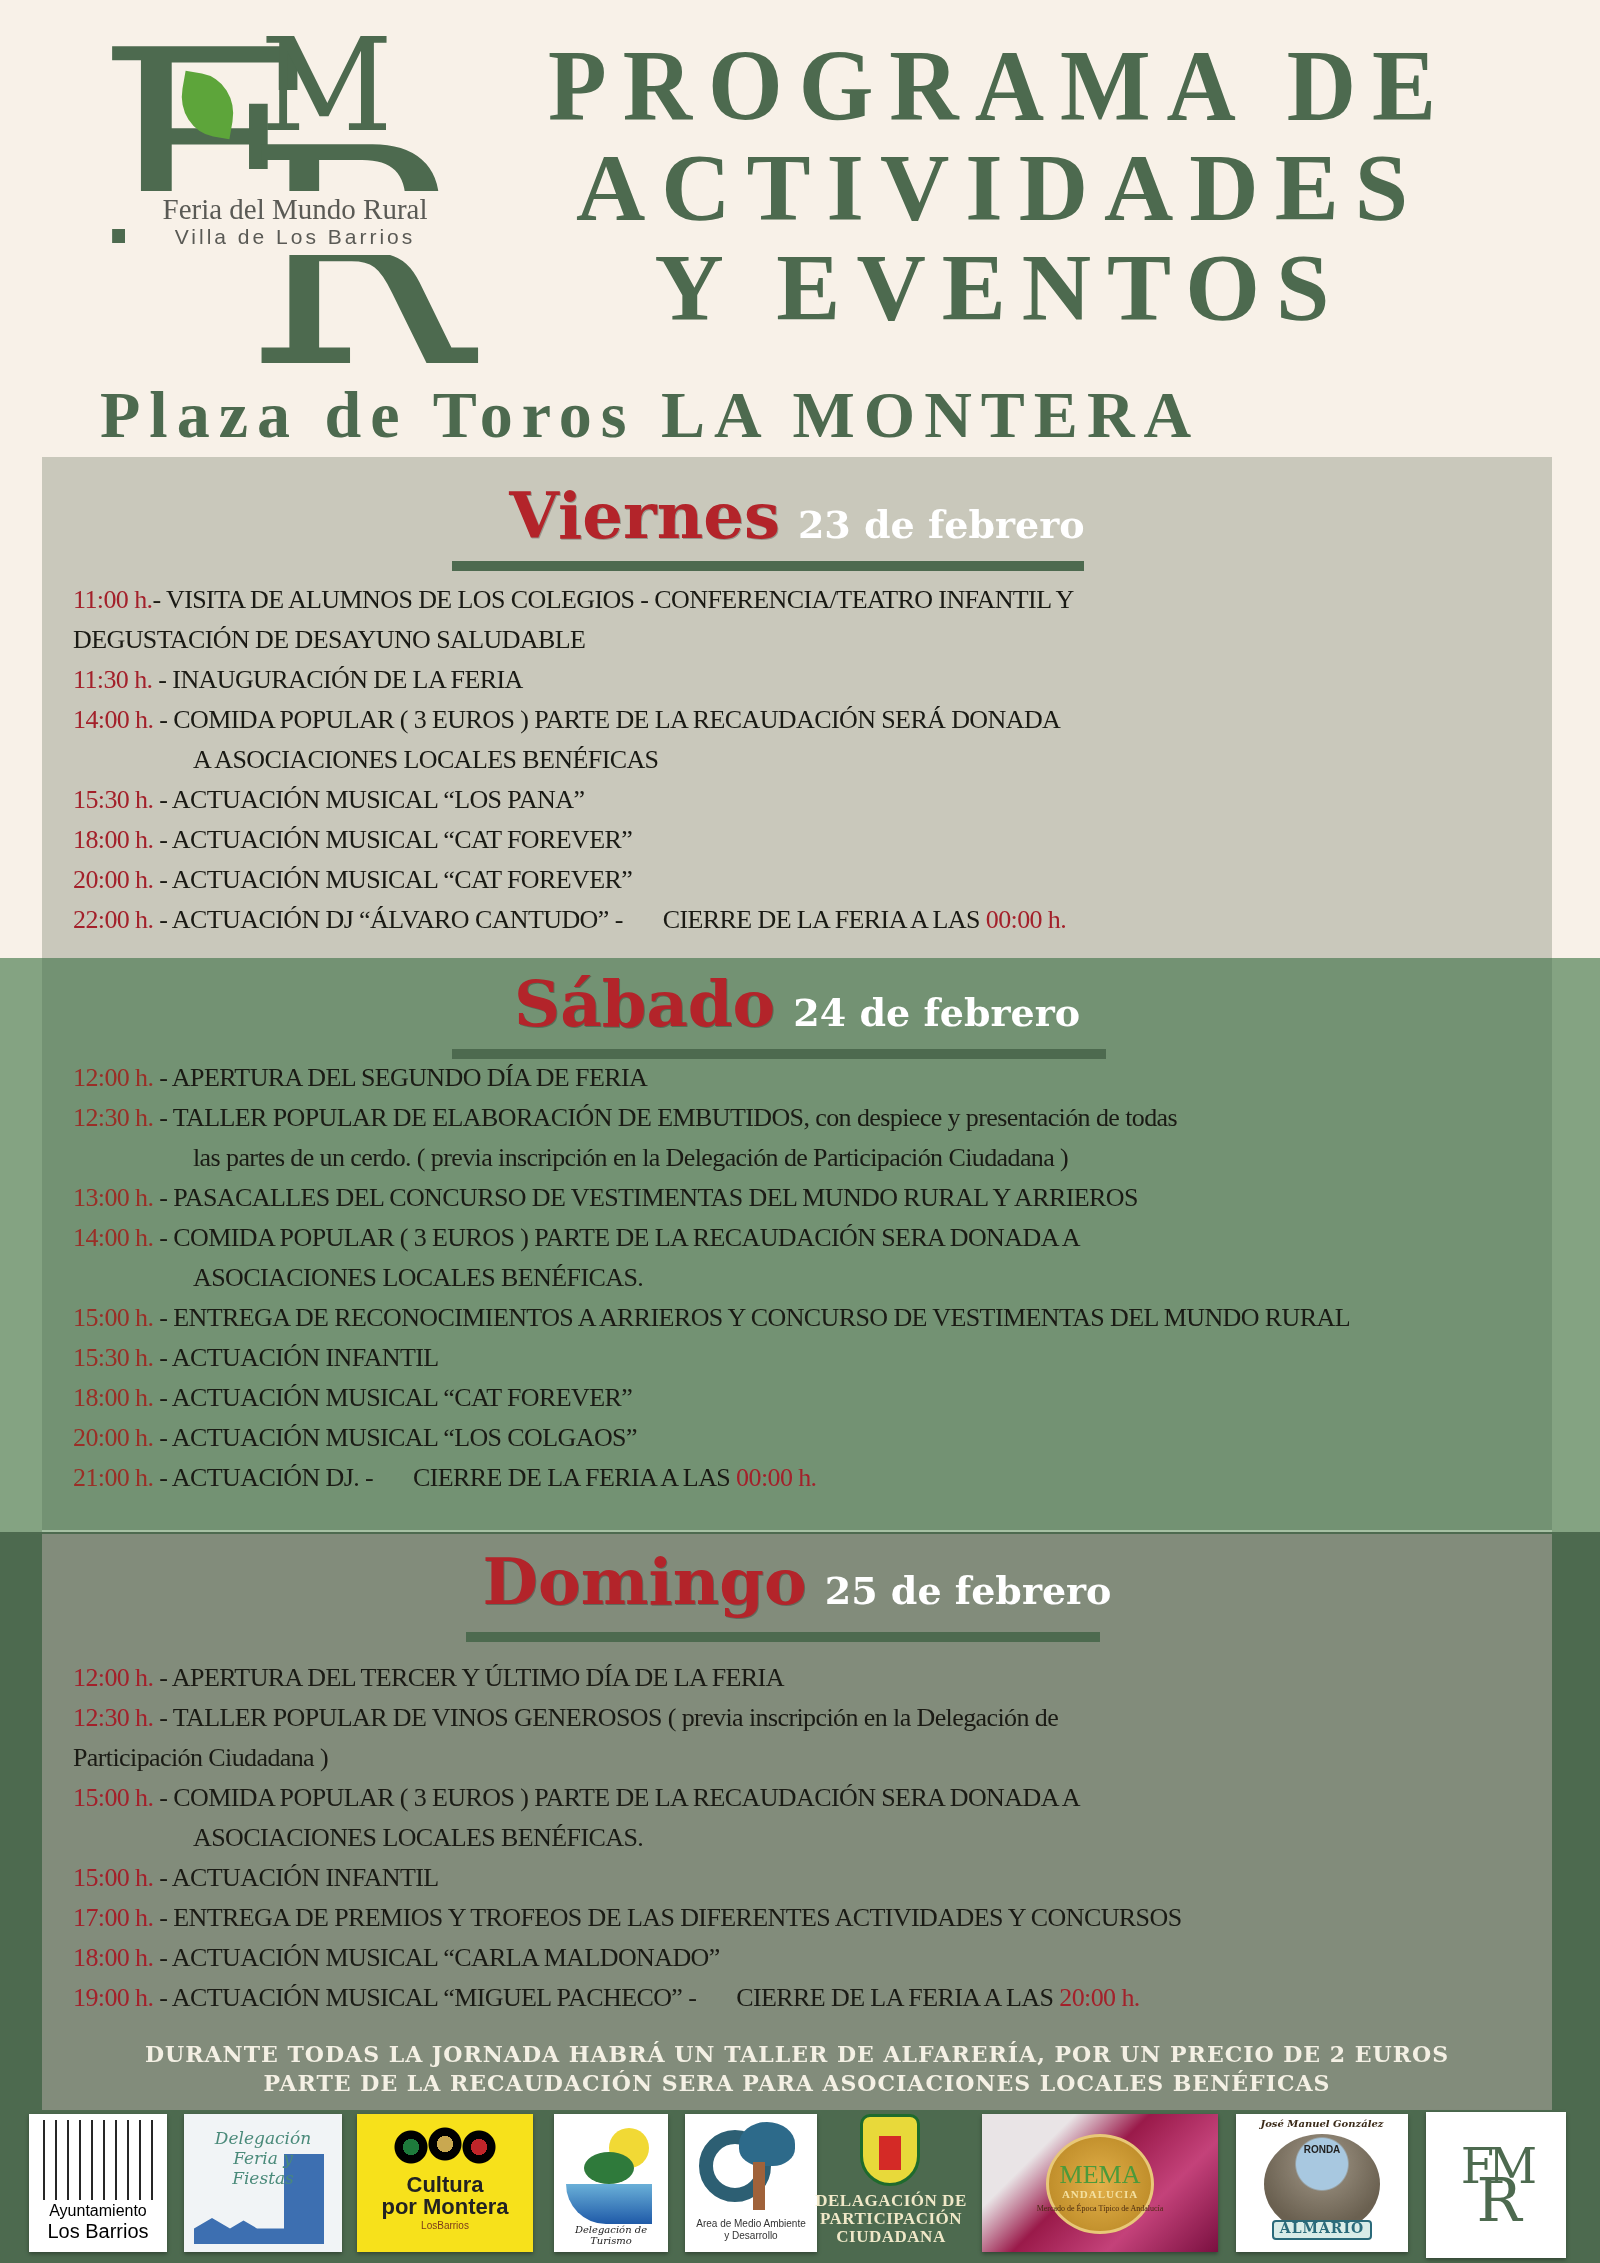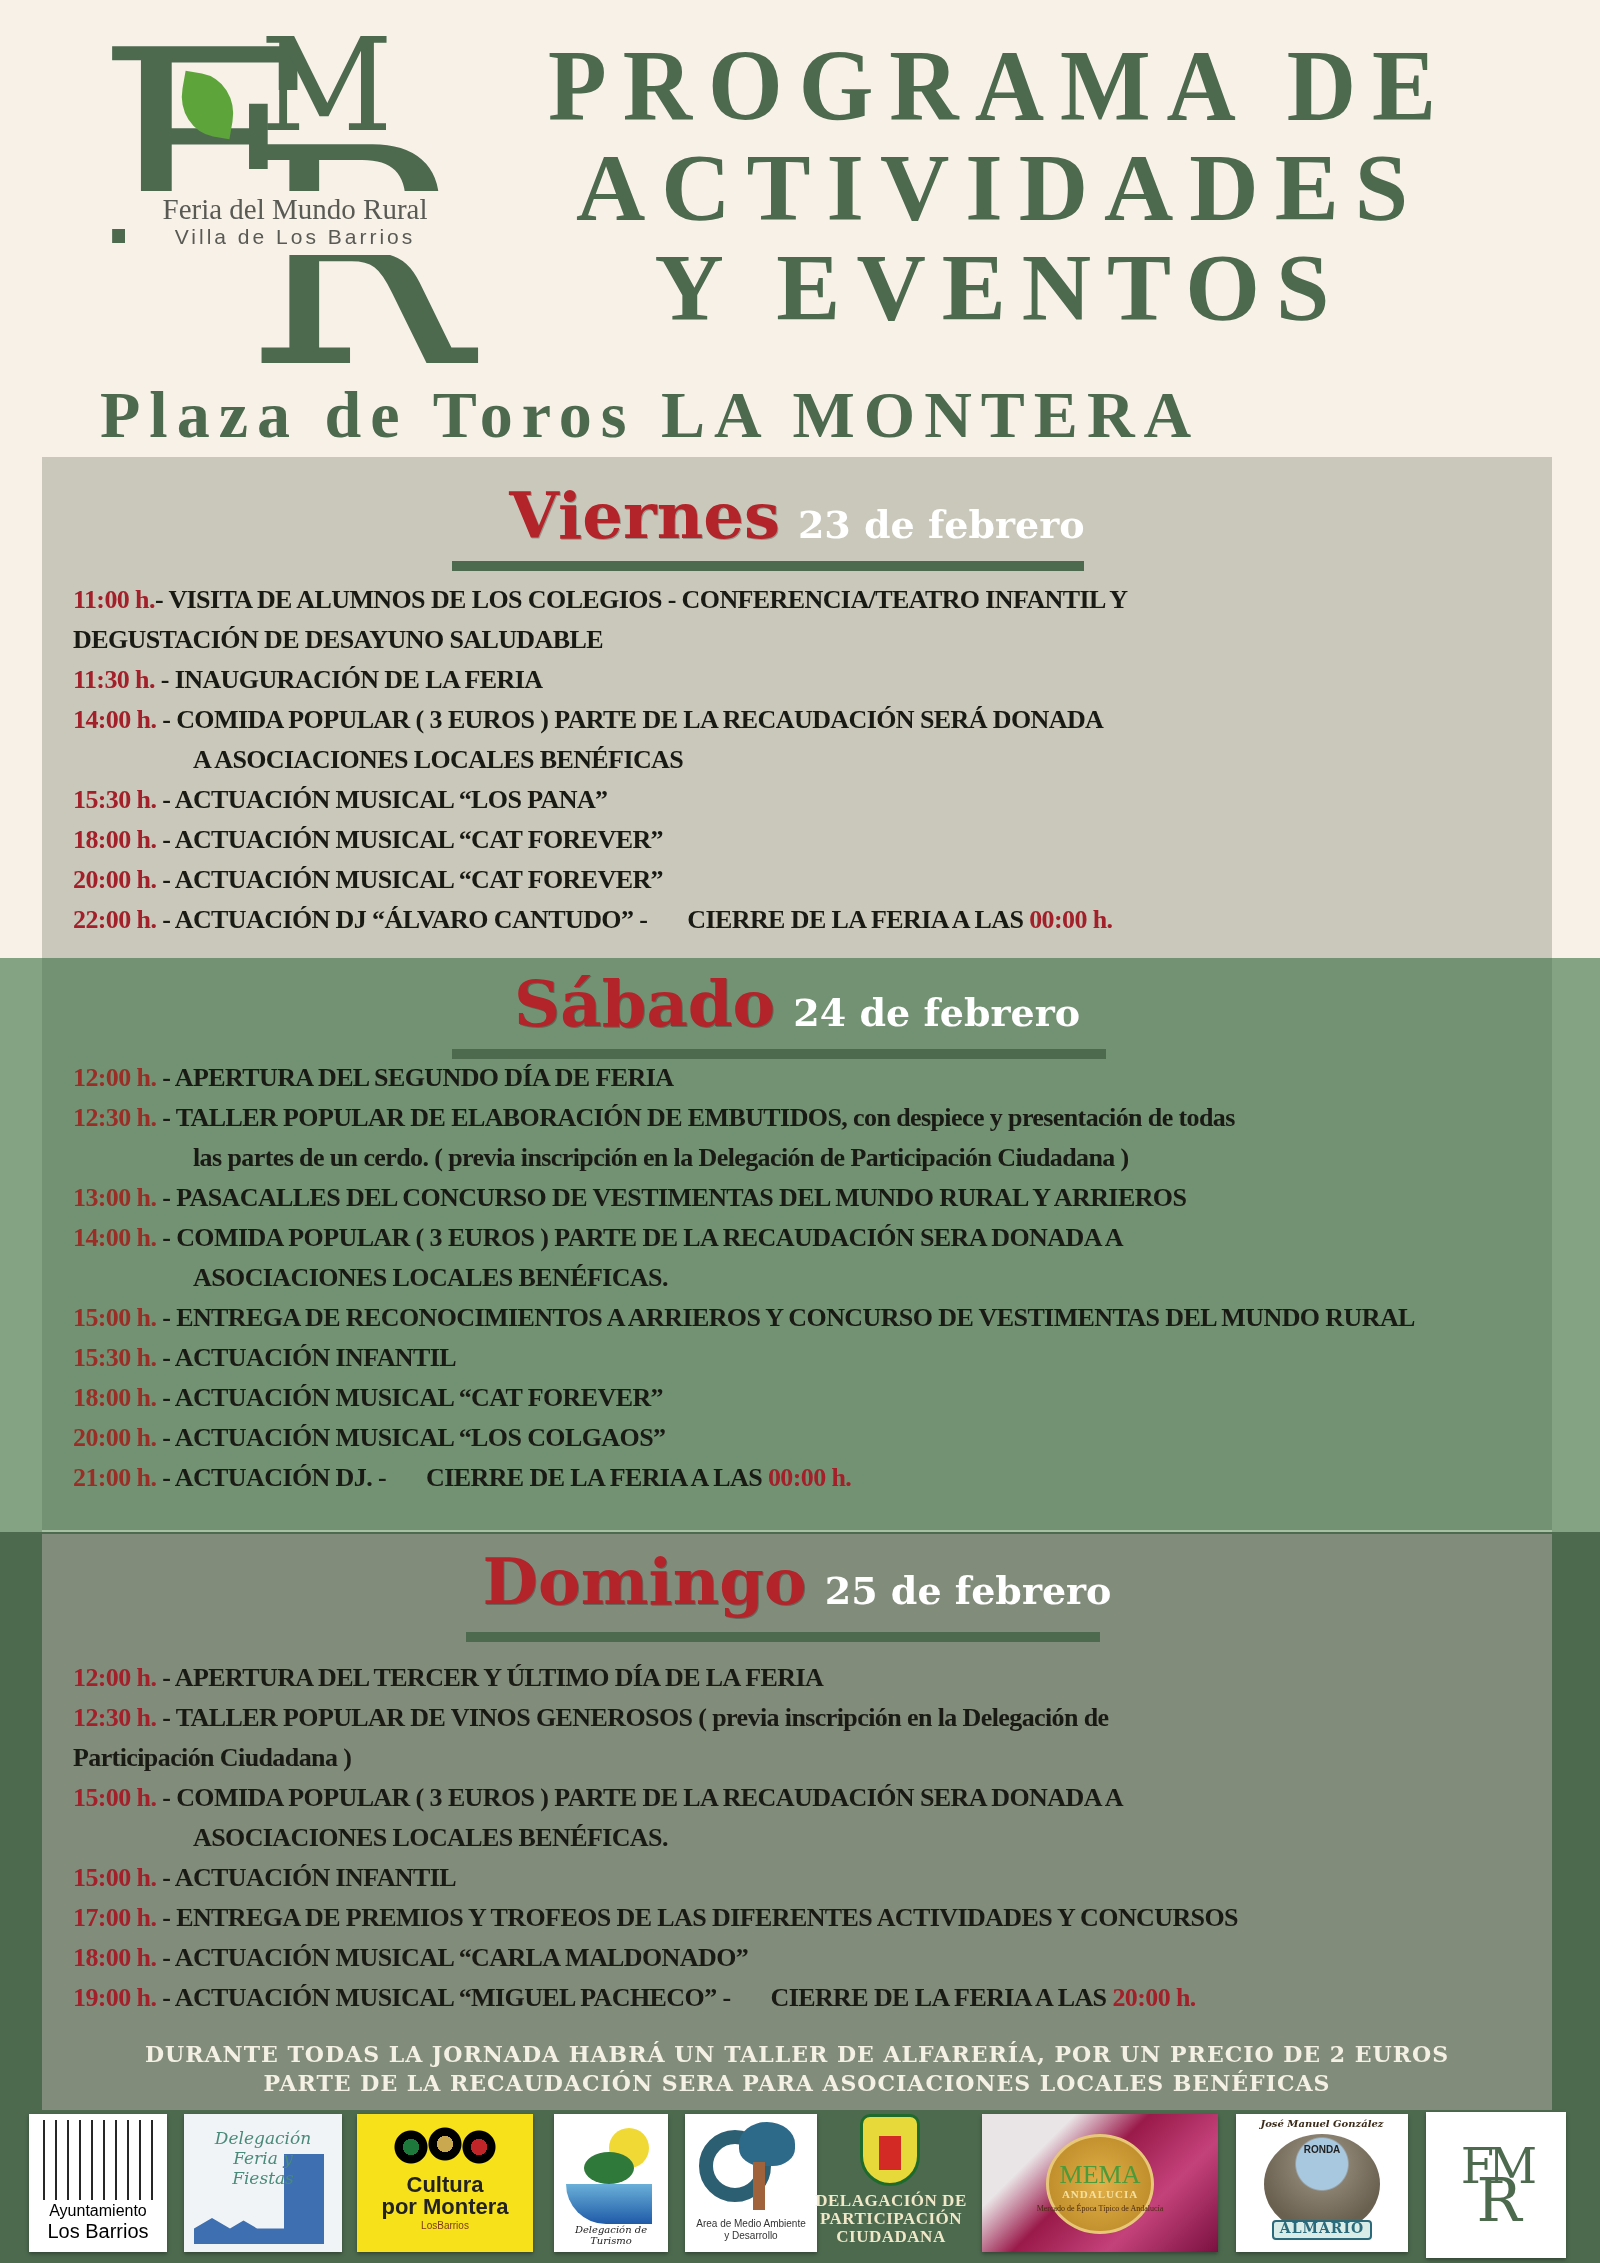--- a/index.html
+++ b/index.html
@@ -45,21 +45,21 @@
   }
 
   
   .day-head { position: absolute; left: 42px; width: 1510px; text-align: center; }
   .day-name { font-family: "DejaVu Serif", serif; font-weight: bold; color: #b3242a; font-size: 64px; vertical-align: baseline; text-shadow: 1px 1px 0 rgba(0,0,0,0.25); }
   .day-date { font-family: "DejaVu Serif", serif; font-weight: bold; color: #ffffff; font-size: 38px; margin-left: 18px; vertical-align: baseline; }
   .day-bar { position: absolute; height: 10px; background: #4d6a4f; }
 
   
   .events { position: absolute; left: 73px; width: 1480px; }
-  .ev { position: relative; font-family: "Liberation Serif", serif; font-weight: bold; font-size: 26px; line-height: 40px; color: #1a1a14; white-space: nowrap; letter-spacing: -0.6px; }
+  .ev { position: relative; font-family: "Liberation Serif", serif; font-weight: normal; font-size: 26px; line-height: 40px; color: #1a1a14; white-space: nowrap; letter-spacing: -0.6px; }
   .ev .time { color: #a3202a; display: inline-block; }
   .ev .closing { margin-left: 40px; }
   .ev .closing-time { color: #a3202a; }
   .sabado .ev .time { color: #9a2e26; }
   .domingo .ev .time { color: #a3202a; }
 
   .notice {
     position: absolute; left: 42px; width: 1510px; top: 2040px; text-align: center;
     font-family: "DejaVu Serif", serif; font-weight: bold; color: #f4f0e4; font-size: 22px; line-height: 29px; letter-spacing: 1px;
   }

